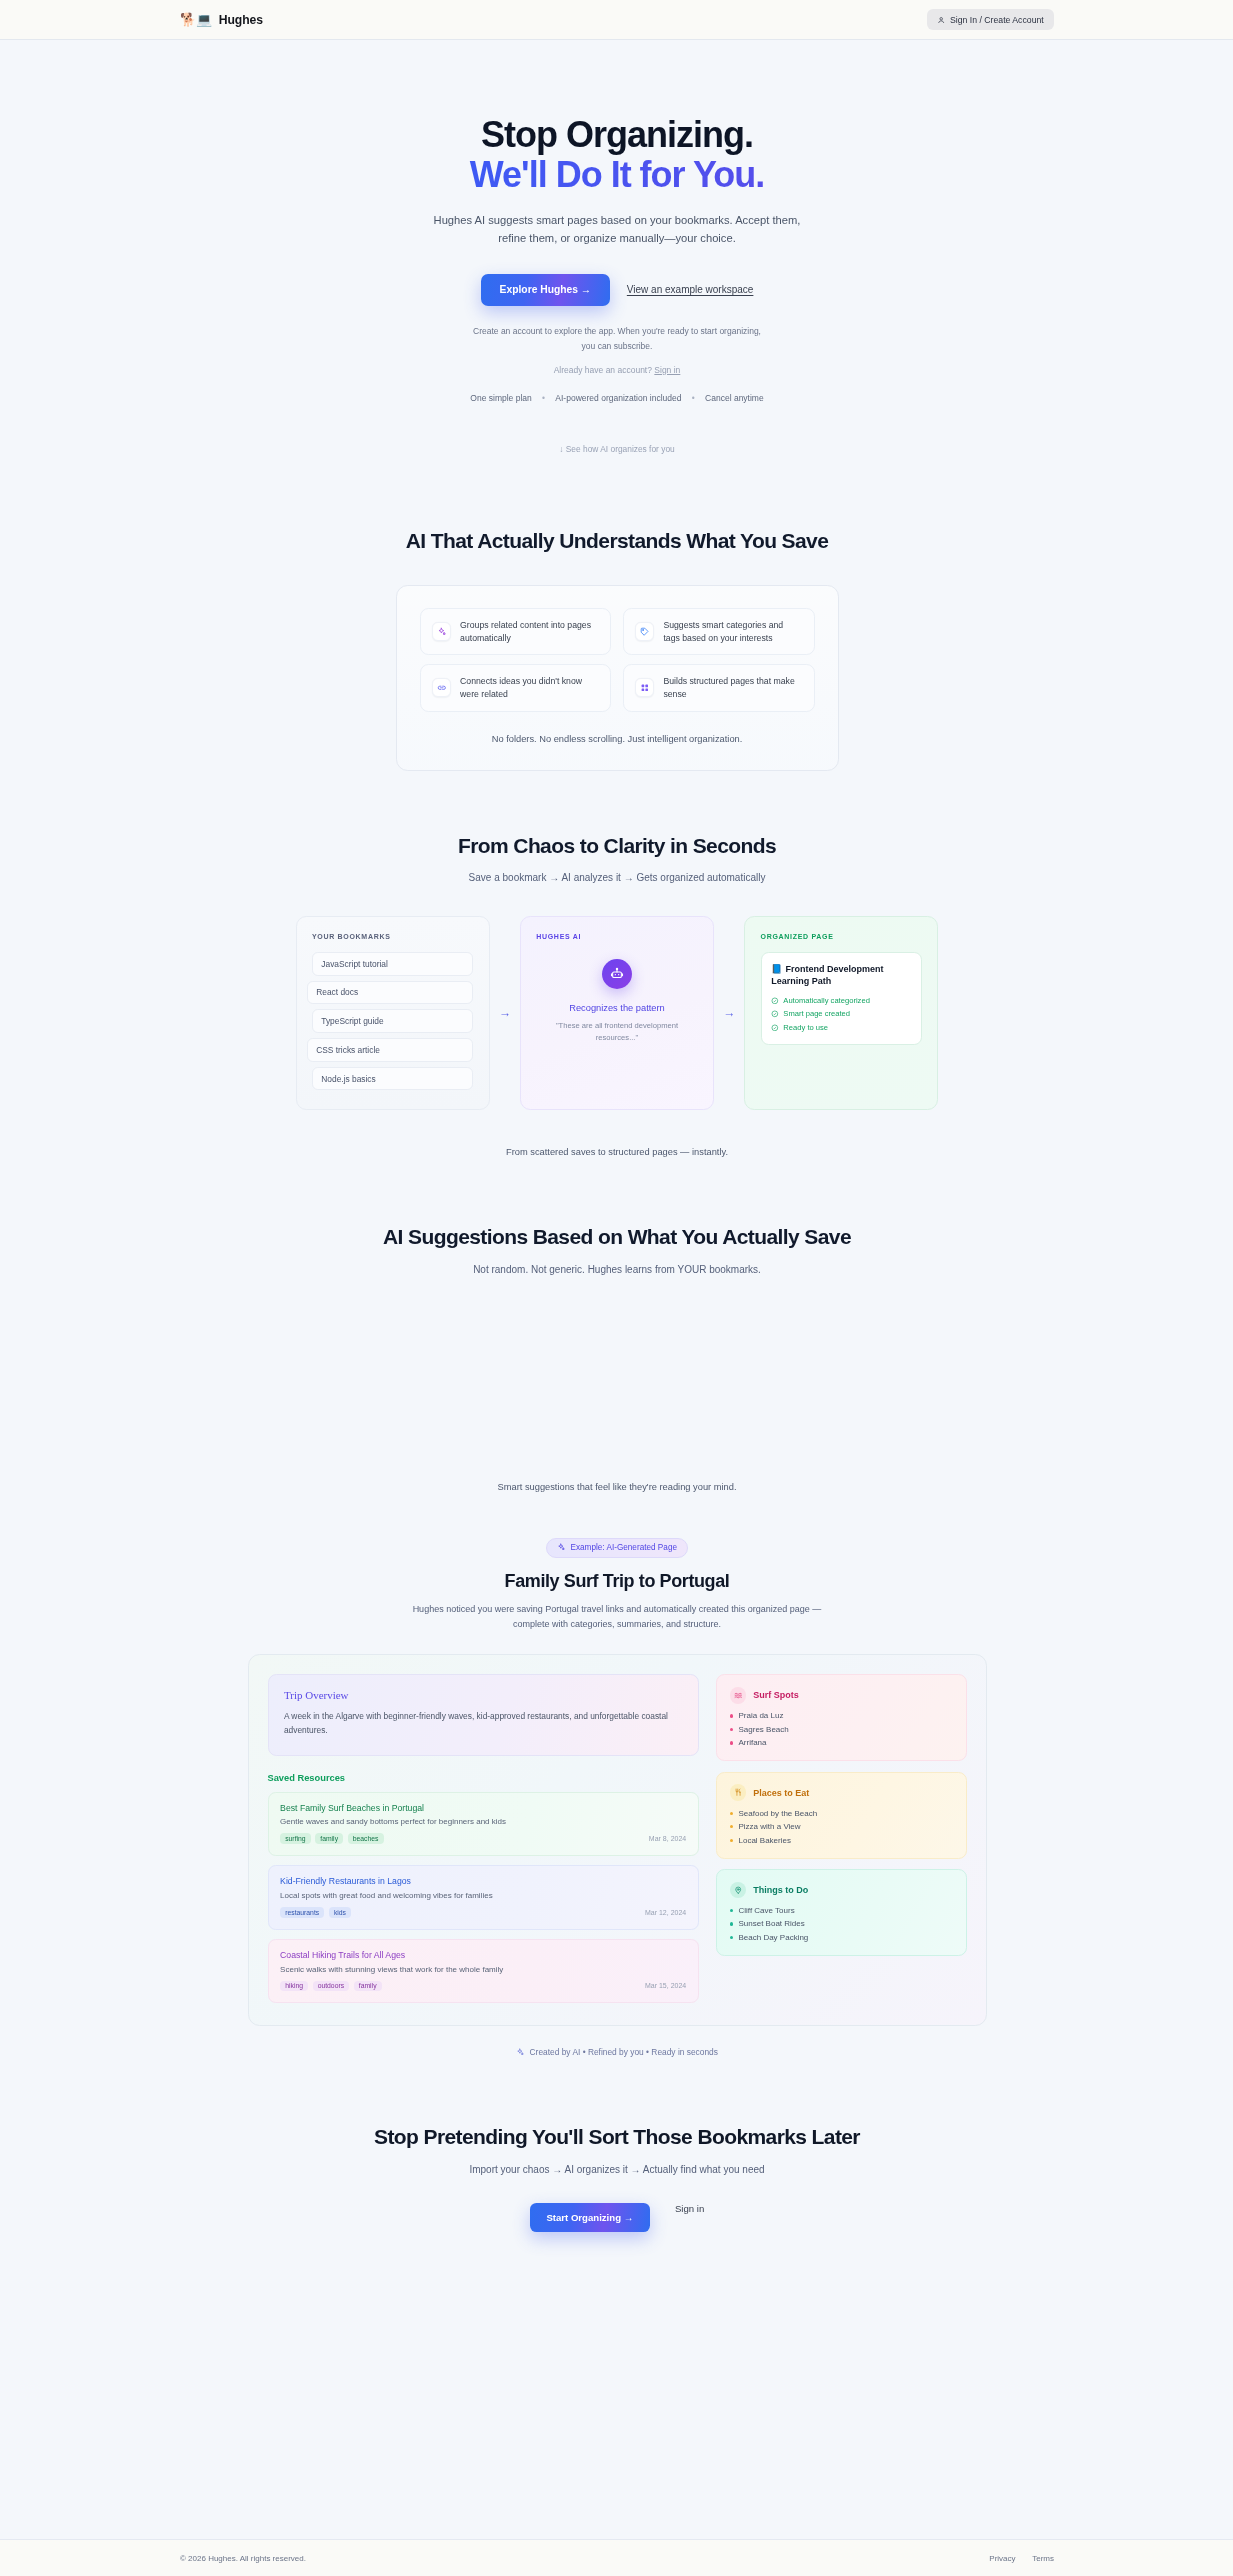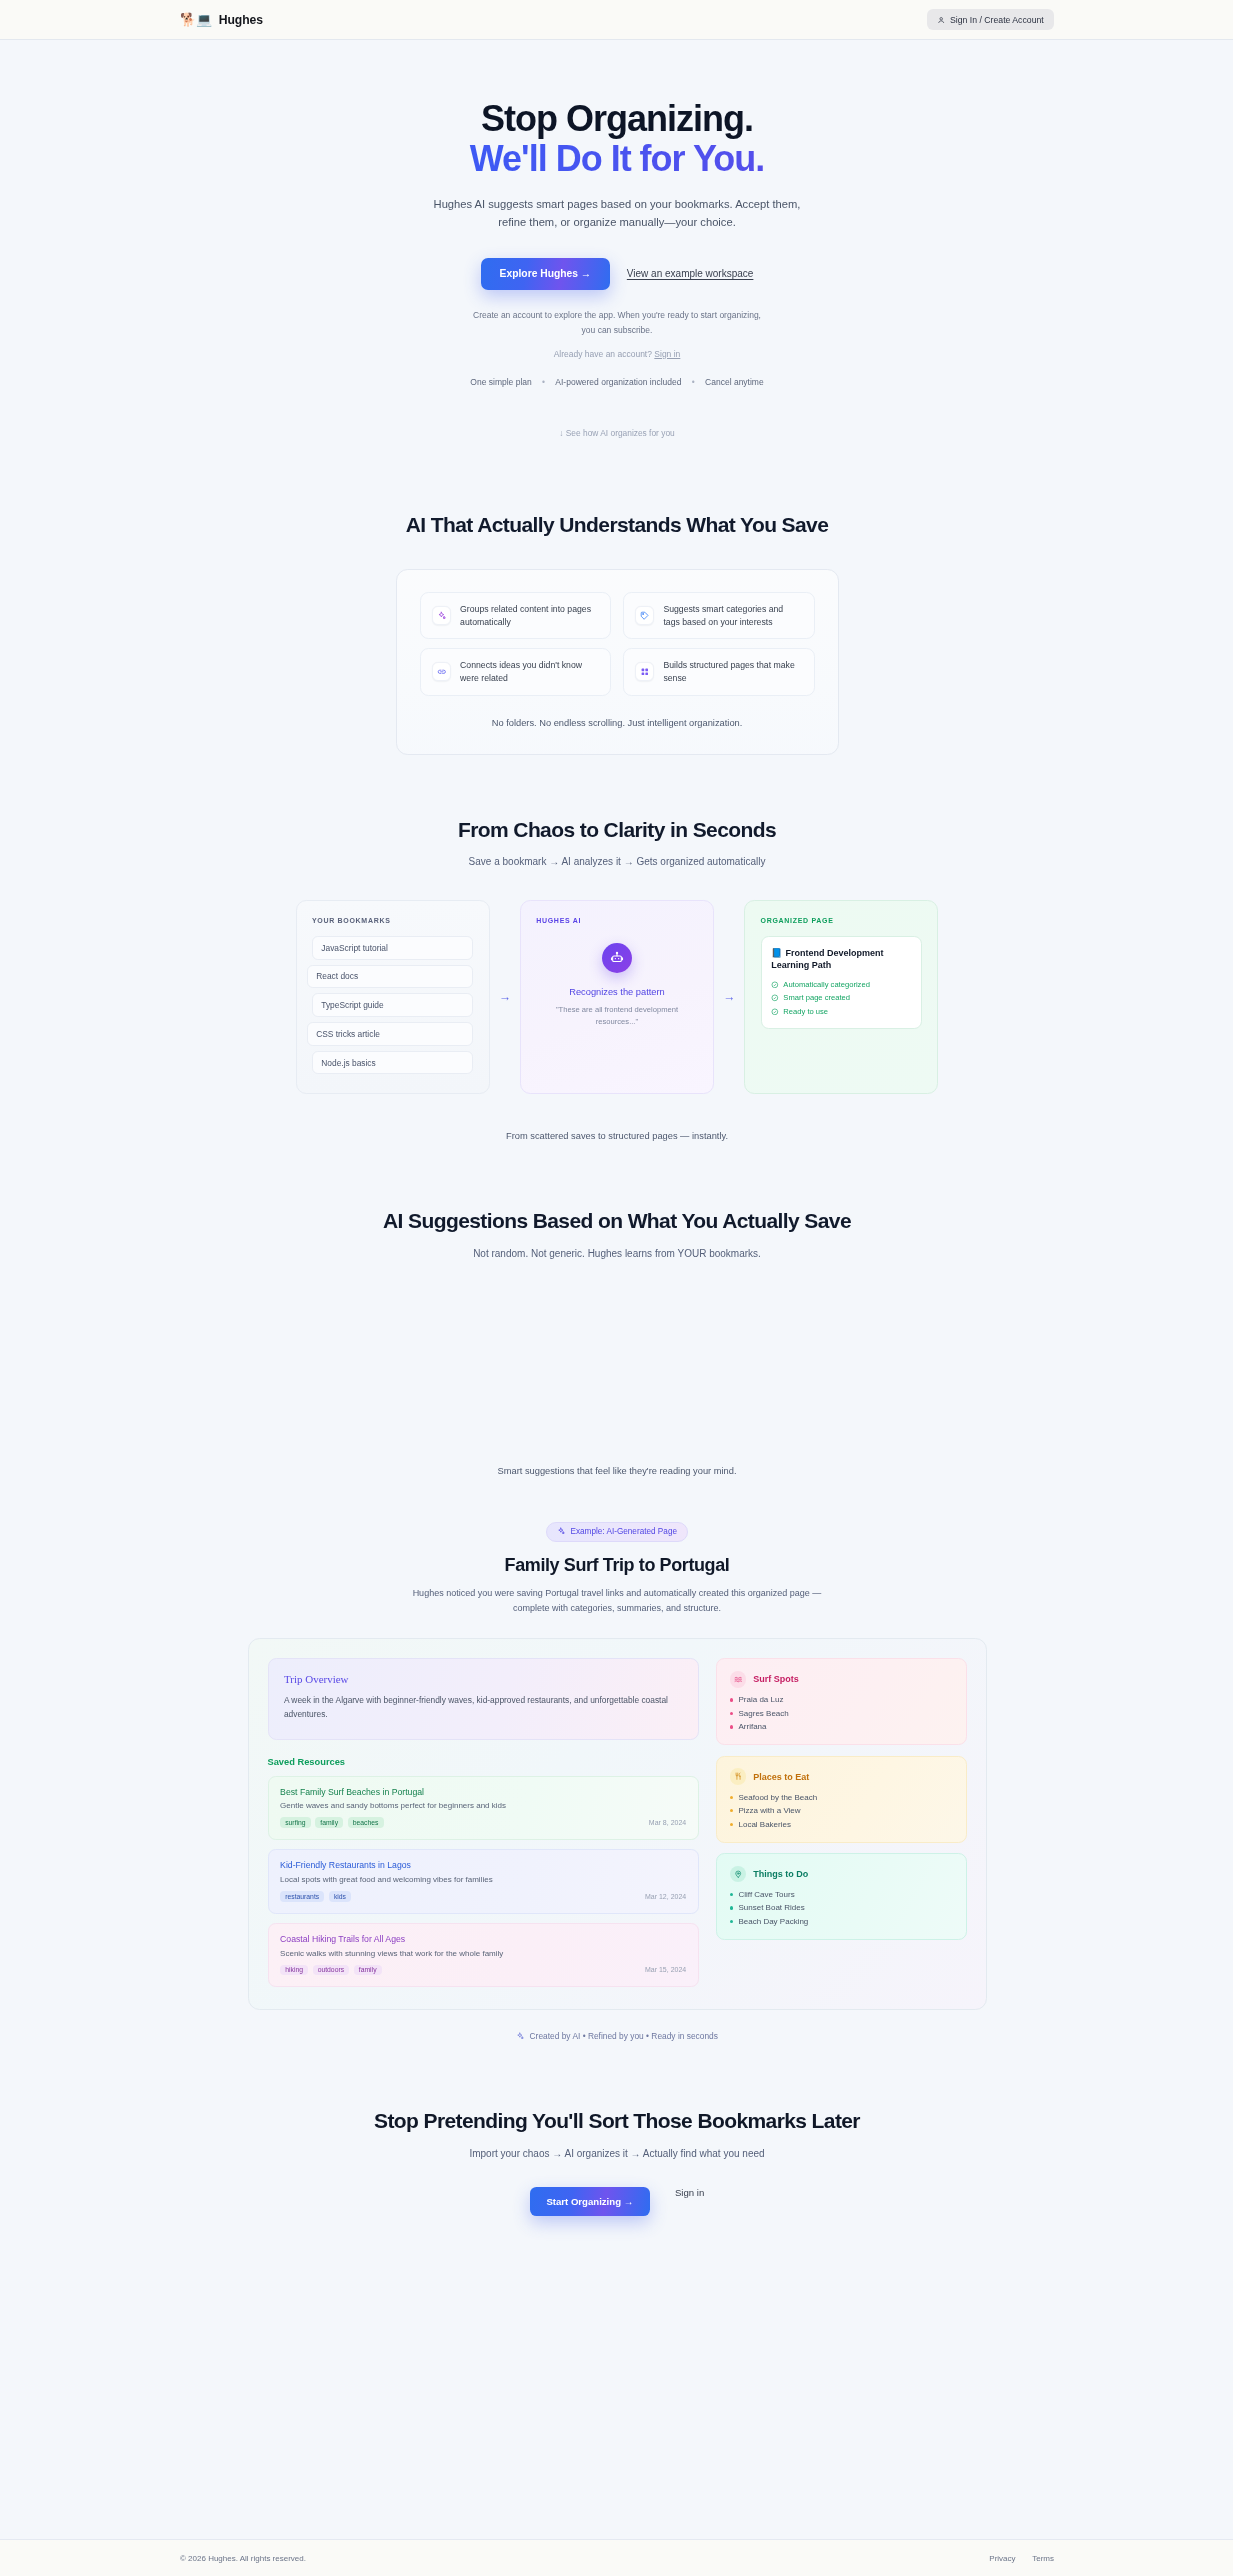--- a/index.html
+++ b/index.html
@@ -30,21 +30,21 @@
     background: #e8e8ea; border: none; border-radius: 6px;
     padding: 5.8px 10.3px; font-size: 8.7px; color: #2c3242;
     font-family: "Liberation Sans", sans-serif; cursor: pointer;
   }
   .signin-btn svg { width: 8.4px; height: 8.4px; }
   .center { text-align: center; }
 
   
   .hero { padding: 59px 0 33px; text-align: center; }
   .hero h1 {
-    margin: 0; font-size: 36px; line-height: 1.12; font-weight: 800;
+    margin: 16px; font-size: 36px; line-height: 1.12; font-weight: 800;
     letter-spacing: -1px; color: #0d1526;
   }
   .hero h1 .grad {
     display: block;
     background: linear-gradient(90deg, #2563eb 0%, #3b5bf5 35%, #5c4ae8 70%, #5b3fe0 100%);
     -webkit-background-clip: text; background-clip: text;
     -webkit-text-fill-color: transparent; color: #3b5bf5;
   }
   .hero-sub {
     margin: 16.7px auto 0; max-width: 369px;

